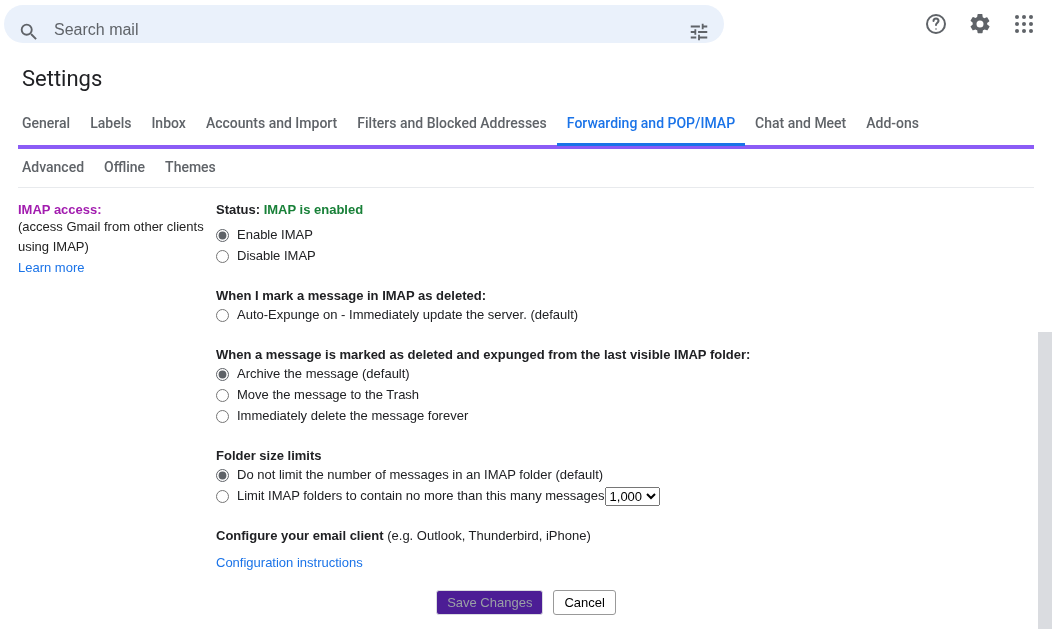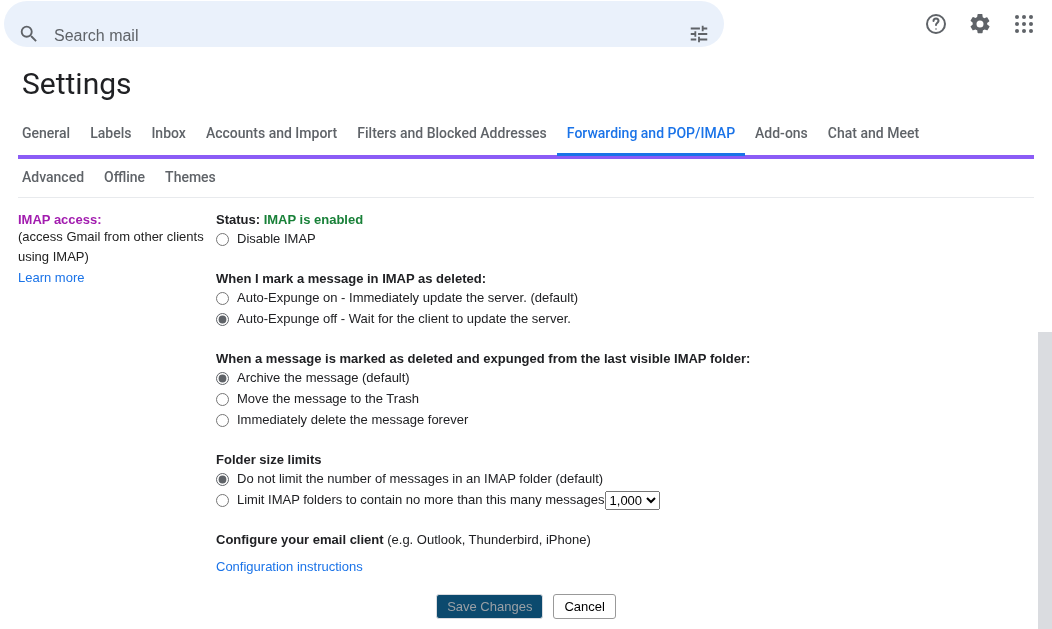--- a/index.html
+++ b/index.html
@@ -15,26 +15,26 @@
     }
     .topbar {
       display: flex;
       align-items: center;
       padding: 6px 8px 6px 4px;
       height: 48px;
     }
     .search-wrap {
       flex: 0 0 auto;
       display: flex;
-      align-items: flex-end;
+      align-items: flex-start;
       background: #eaf1fb;
       border-radius: 24px;
-      height: 46px;
+      height: 38px;
       width: 720px;
-      padding: 2px 14px;
+      padding: 16px 14px;
       color: #5f6368;
     }
     .search-wrap svg { flex-shrink: 0; }
     .search-input {
       flex: 1;
       border: none;
       background: transparent;
       outline: none;
       font-size: 16px;
       color: #5f6368;
@@ -47,21 +47,21 @@
       border-radius: 50%;
       display: flex; align-items: center; justify-content: center;
       color: #5f6368;
       cursor: pointer;
       margin-left: 4px;
     }
     .content {
       padding: 12px 18px 0 18px;
     }
     .page-title {
-      font-size: 30px;
+      font-size: 22px;
       font-weight: 400;
       margin: 6px 0 14px 4px;
       color: #202124;
     }
     .tabs {
       display: flex;
       flex-wrap: wrap;
       border-bottom: 4px solid #8b5cf6;
       gap: 0;
     }
@@ -106,21 +106,21 @@
     }
     .learn-more {
       color: #1a73e8;
       cursor: pointer;
       margin-top: 4px;
       display: inline-block;
     }
     .right-col {
       flex: 1;
     }
-    .status-line { margin-bottom: 2px; }
+    .status-line { margin-bottom: 8px; }
     .status-label { font-weight: bold; }
     .status-val { color: #188038; font-weight: bold; }
     .opt-row {
       display: flex;
       align-items: center;
       margin: 1px 0;
       line-height: 20px;
     }
     .opt-row input[type=radio] {
       margin-right: 8px;
@@ -154,21 +154,21 @@
       padding: 4px 10px;
       border: 1px solid #999;
       border-radius: 3px;
       background: #fff;
       cursor: pointer;
       font-family: Arial, sans-serif;
     }
     .btn.disabled {
       color: #9aa0a6;
       border-color: #dadce0;
-      background: #0c4a6e;
+      background: #4c1d95;
       cursor: default;
     }
     .scrollbar-track {
       position: absolute;
       right: 0;
       top: 332px;
       width: 14px;
       height: 297px;
       background: transparent;
     }
@@ -223,53 +223,53 @@
 <div class="content">
   <div class="page-title">Settings</div>
 
   <div class="tabs">
     <div class="tab">General</div>
     <div class="tab">Labels</div>
     <div class="tab">Inbox</div>
     <div class="tab">Accounts and Import</div>
     <div class="tab">Filters and Blocked Addresses</div>
     <div class="tab active">Forwarding and POP/IMAP</div>
+    <div class="tab">Chat and Meet</div>
     <div class="tab">Add-ons</div>
-    <div class="tab">Chat and Meet</div>
   </div>
   <div class="tabs-row2">
     <div class="tab">Advanced</div>
     <div class="tab">Offline</div>
     <div class="tab">Themes</div>
   </div>
 
   <div class="settings-body">
     <div class="left-col">
       <div class="section-label">IMAP access:</div>
       <div class="section-sub">(access Gmail from other clients using IMAP)</div>
       <span class="learn-more">Learn more</span>
     </div>
 
     <div class="right-col">
       <div class="status-line">
         <span class="status-label">Status: </span><span class="status-val">IMAP is enabled</span>
       </div>
       <label class="opt-row">
+        <input type="radio" name="imap-enable" checked="" style="">
+        <span>Enable IMAP</span>
+      </label>
+      <label class="opt-row">
         <input type="radio" name="imap-enable" style="">
         <span>Disable IMAP</span>
       </label>
 
       <div class="group-head">When I mark a message in IMAP as deleted:</div>
       <label class="opt-row">
         <input type="radio" name="expunge" style="">
         <span>Auto-Expunge on - Immediately update the server. (default)</span>
-      </label>
-      <label class="opt-row">
-        <input type="radio" name="expunge" checked="" style="">
-        <span>Auto-Expunge off - Wait for the client to update the server.</span>
       </label>
 
       <div class="group-head">When a message is marked as deleted and expunged from the last visible IMAP folder:</div>
       <label class="opt-row">
         <input type="radio" name="expunged" checked="" style="">
         <span>Archive the message (default)</span>
       </label>
       <label class="opt-row">
         <input type="radio" name="expunged" style="">
         <span>Move the message to the Trash</span>

